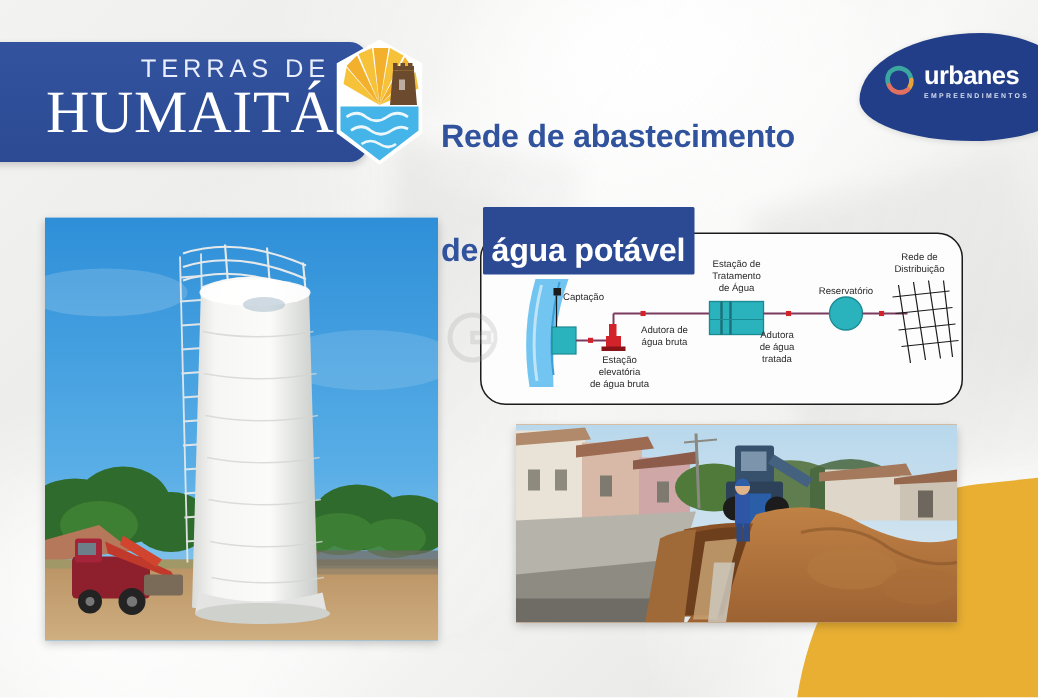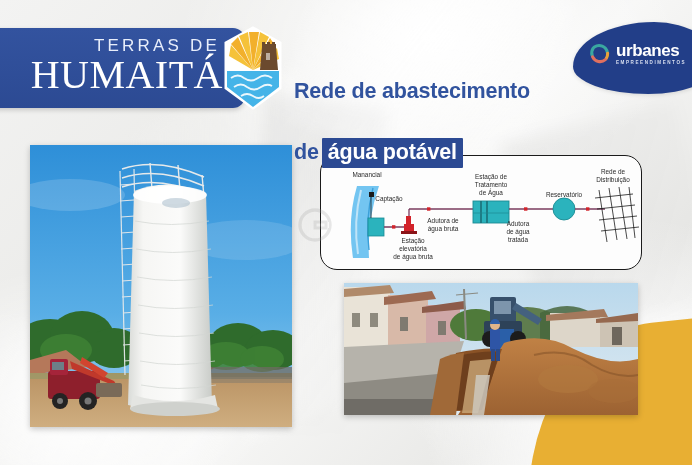--- a/index.html
+++ b/index.html
@@ -84,21 +84,21 @@
   }
   .hl-line {
     font-size: 21.5px; font-weight: bold; color: #31539e;
     line-height: 27px; letter-spacing: -.2px;
     white-space: nowrap;
     margin-top: 33px;
   }
   .hl-hi {
     display: inline-block;
     background: #2c4a93; color: #ffffff;
-    padding: 1px 6px 2px 6px; margin-left: 3px;
+    padding: 16px 6px 2px 6px; margin-left: 3px;
     border-radius: 1px;
   }
 
   
   #urbanes-blob {
     position: absolute; right: -26px; top: 22px;
     width: 145px; height: 72px;
     background: #223e88;
     border-radius: 56% 44% 48% 52% / 62% 58% 42% 38%;
     z-index: 3;

